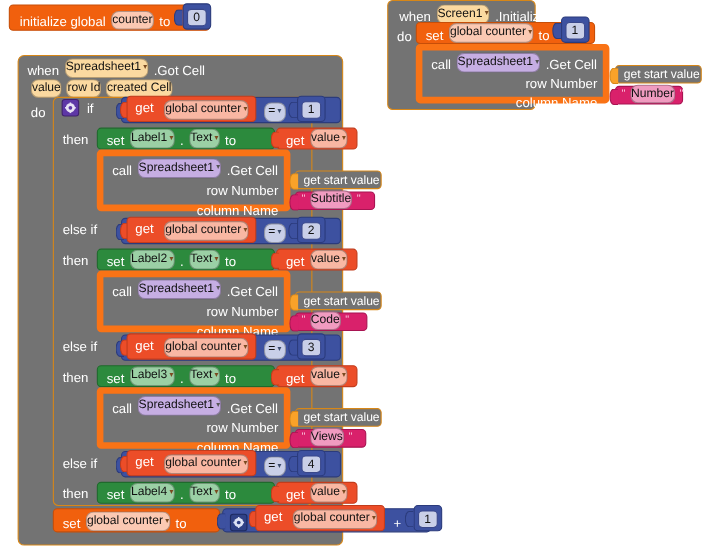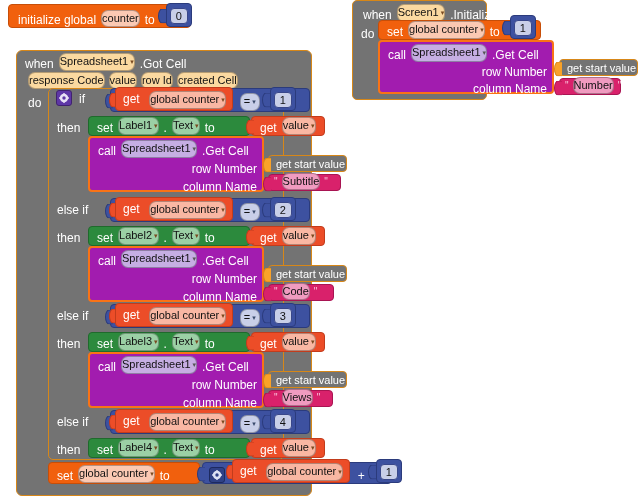--- a/index.html
+++ b/index.html
@@ -16,21 +16,21 @@
   .row{display:flex;align-items:flex-end;white-space:nowrap;}
 
   
   .c-var     {background:#F1600D;border:1px solid #C74E08;}
   .c-varget  {background:#EC4D28;border:1px solid #C23C1C;}
   .c-ctrl    {background:#737373;border:1px solid #D78718;}
   .c-logic   {background:#3D51A0;border:1px solid #2B3B7C;}
   .c-math    {background:#3D51A0;border:1px solid #2B3B7C;}
   .c-text    {background:#D9216B;border:1px solid #A81452;}
   .c-set     {background:#2C8A3D;border:1px solid #1F6A2C;}
-  .c-call    {background:#a21caf;border:2px solid #f97316;}
+  .c-call    {background:#737373;border:6px solid #f97316;}
 
   
   .fld{
     display:inline-block;border-radius:7px;padding:0 0;
     font-size:11px;line-height:15px;color:#111;
     border:1px solid rgba(0,0,0,.28);
     margin:0 2px;
   }
   .fld.var    {background:#FBC9B3;}
   .fld.get    {background:#F9B7A3;}
@@ -161,21 +161,20 @@
 
   <div class="blk" style="left:22px;top:53px;">
     <div class="row">
       <span class="lbl">when</span>
       <span class="fld ctrl"><span>Spreadsheet1</span><span class="caret">▾</span></span>
       <span class="lbl">.Got Cell</span>
     </div>
   </div>
   <div class="blk" style="left:26px;top:72px;">
     <div class="row">
-      <span class="fld ctrl">response Code</span>
       <span class="fld ctrl">value</span>
       <span class="fld ctrl">row Id</span>
       <span class="fld ctrl">created Cell</span>
     </div>
   </div>
   <div class="blk" style="left:25px;top:93px;">
     <span class="lbl">do</span>
   </div>
 
   <div class="blk c-ctrl" style="left:48px;top:88px;width:236px;height:372px;border-radius:5px;"></div>

